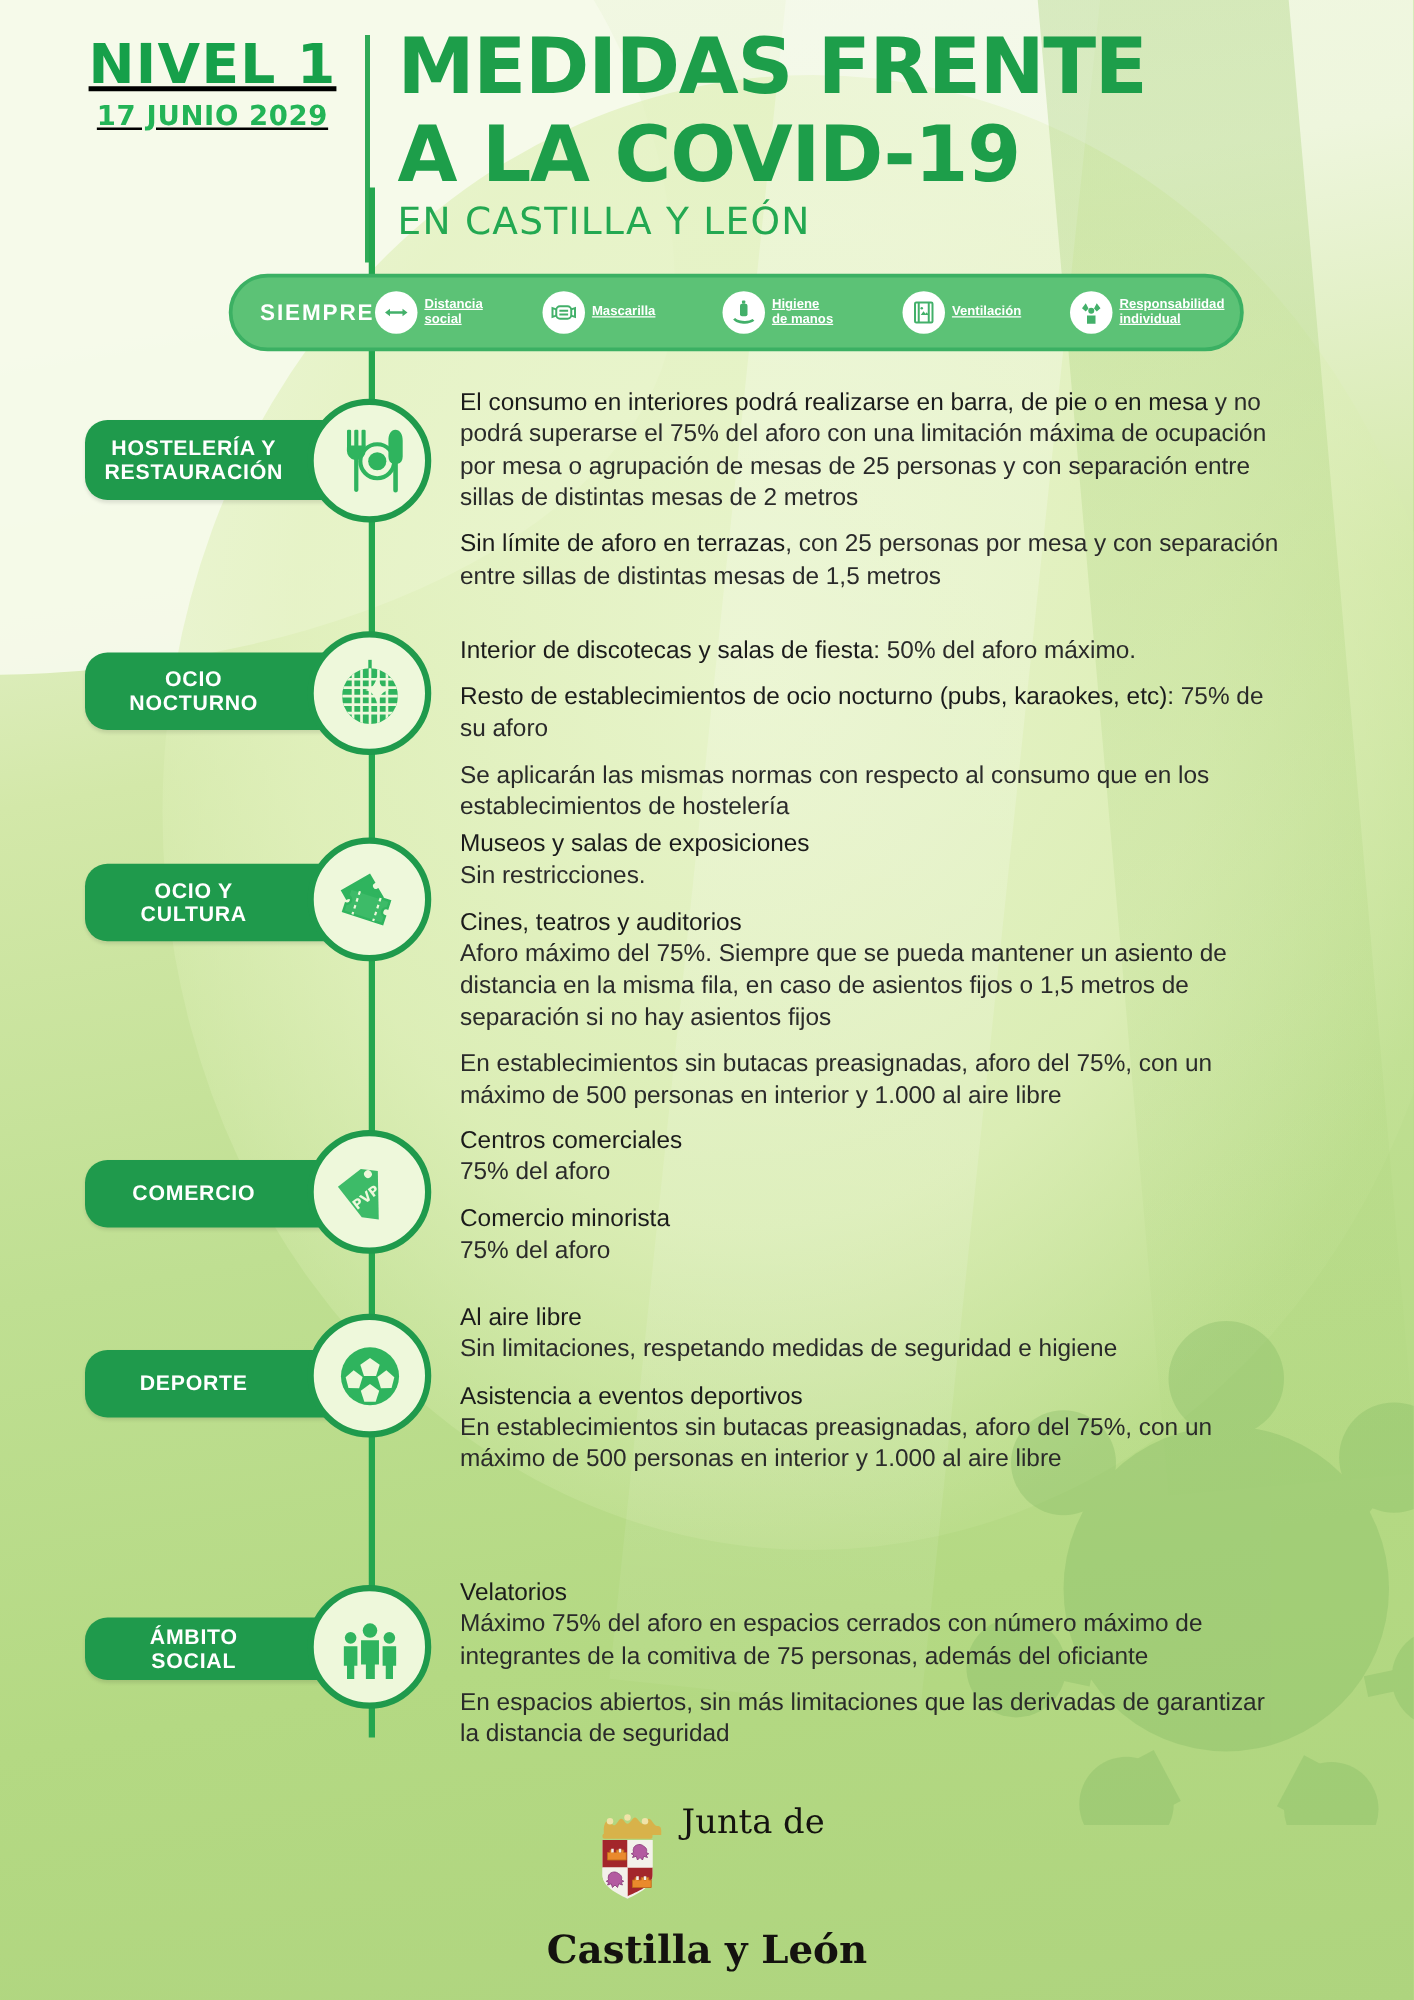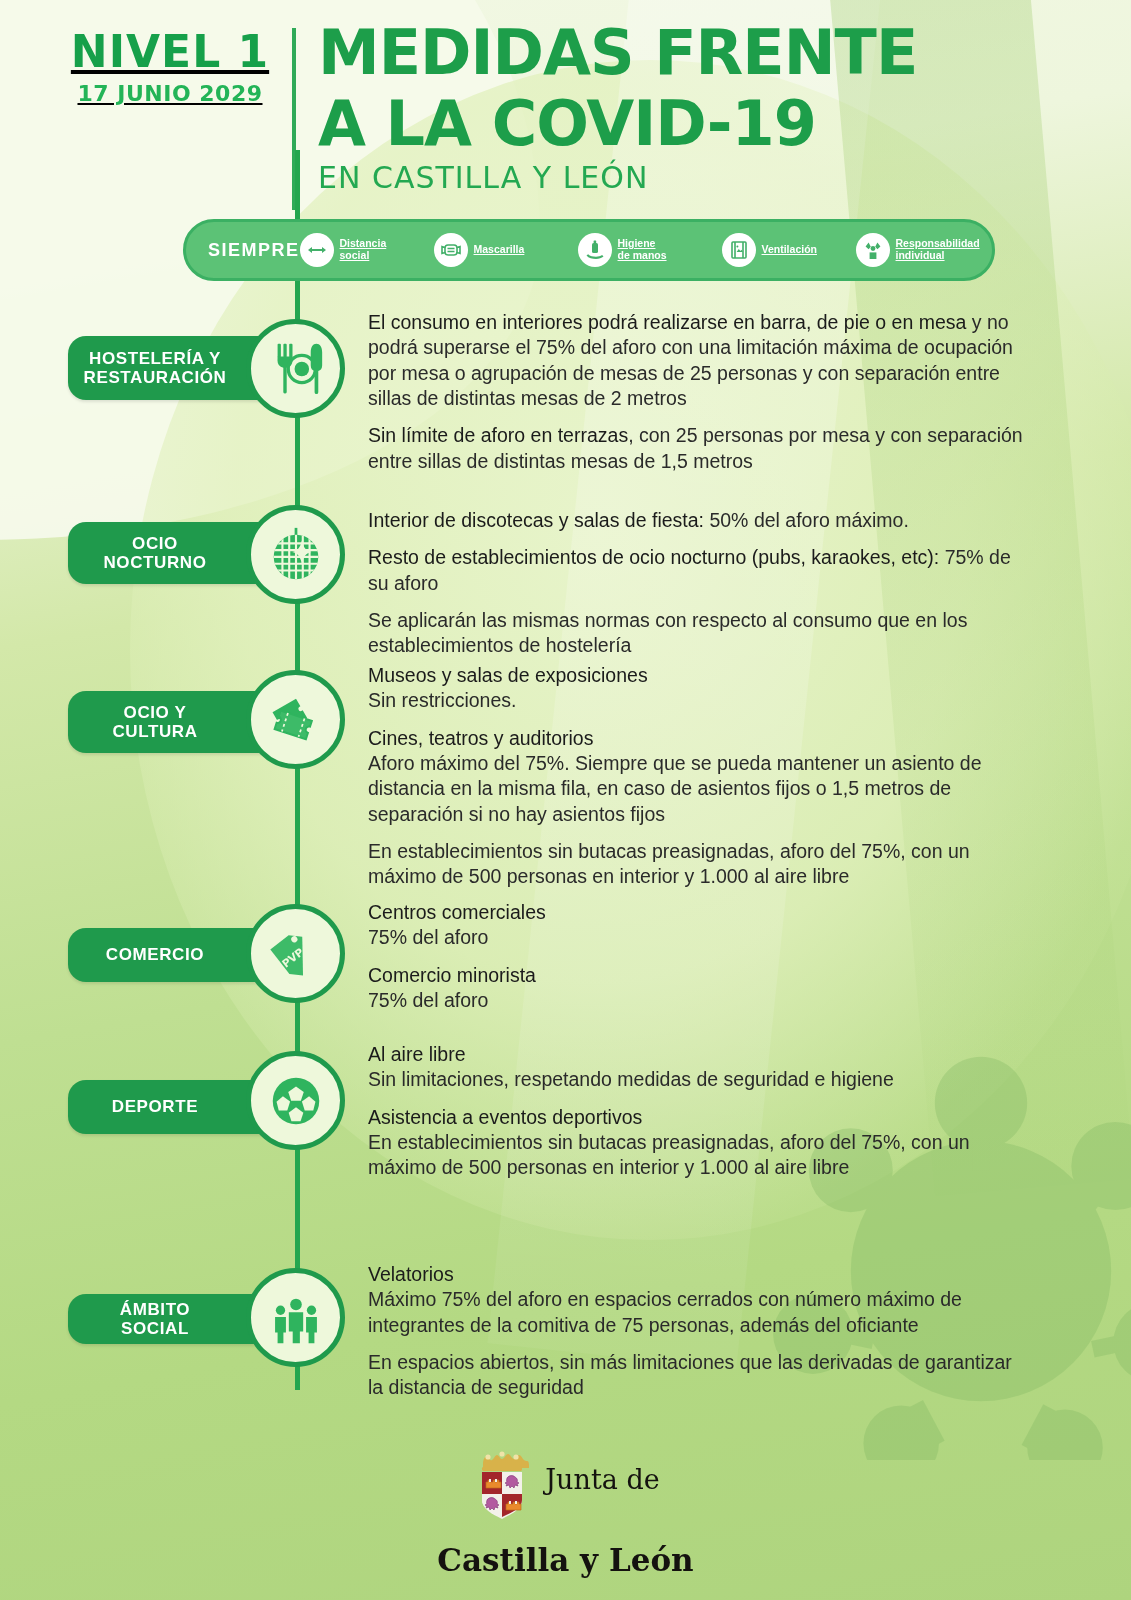--- a/index.html
+++ b/index.html
@@ -141,21 +141,21 @@
   .p { margin-bottom: 12px; }
   .p:last-child { margin-bottom: 0; }
   .p b { font-weight: 400; color: #1b1b1b; }
   .p { font-size: 19.5px; line-height: 1.30; color: #2a2a2a; }
 
   
   .footer {
     position: absolute; left: 0; bottom: 22px; width: 1131px;
     display: flex; flex-direction: column; align-items: center;
   }
-  .crest-row { display: flex; align-items: center; gap: 12px; }
+  .crest-row { display: flex; align-items: flex-start; gap: 12px; }
   .crest { width: 62px; height: 78px; }
   .crest svg { display: block; }
   .junta-text {
     font-family: "DejaVu Serif", serif;
     color: #14120f; font-size: 27px; line-height: 1.0; padding-bottom: 8px;
   }
   .junta-line2 {
     font-family: "DejaVu Serif", serif; font-weight: 700;
     color: #14120f; font-size: 31px; margin-top: 20px; text-align: center;
   }

